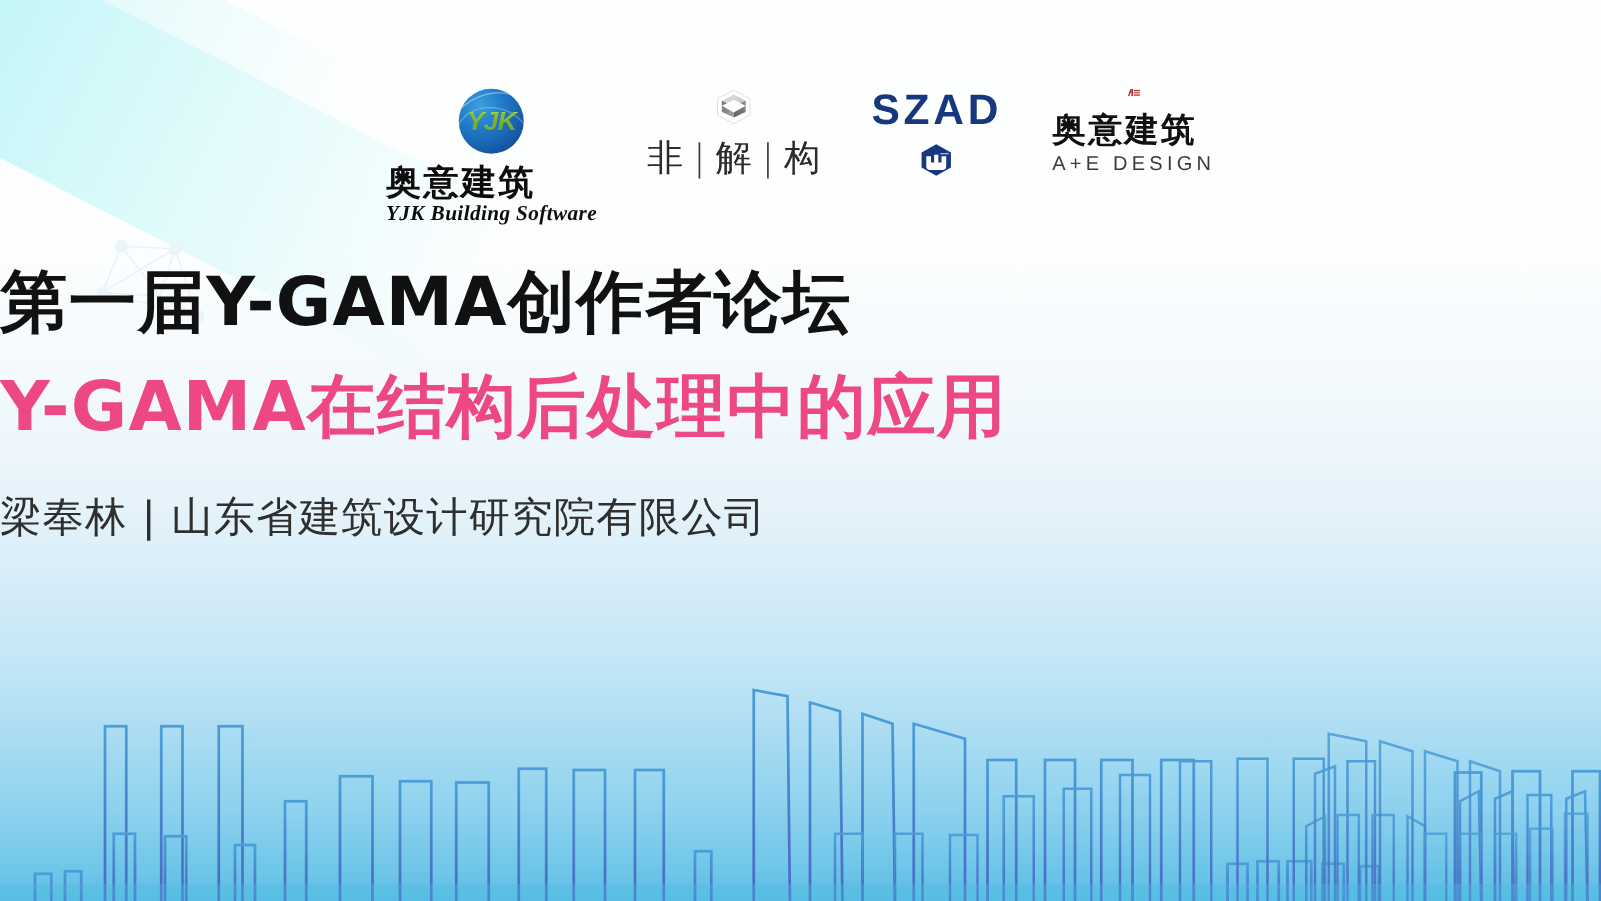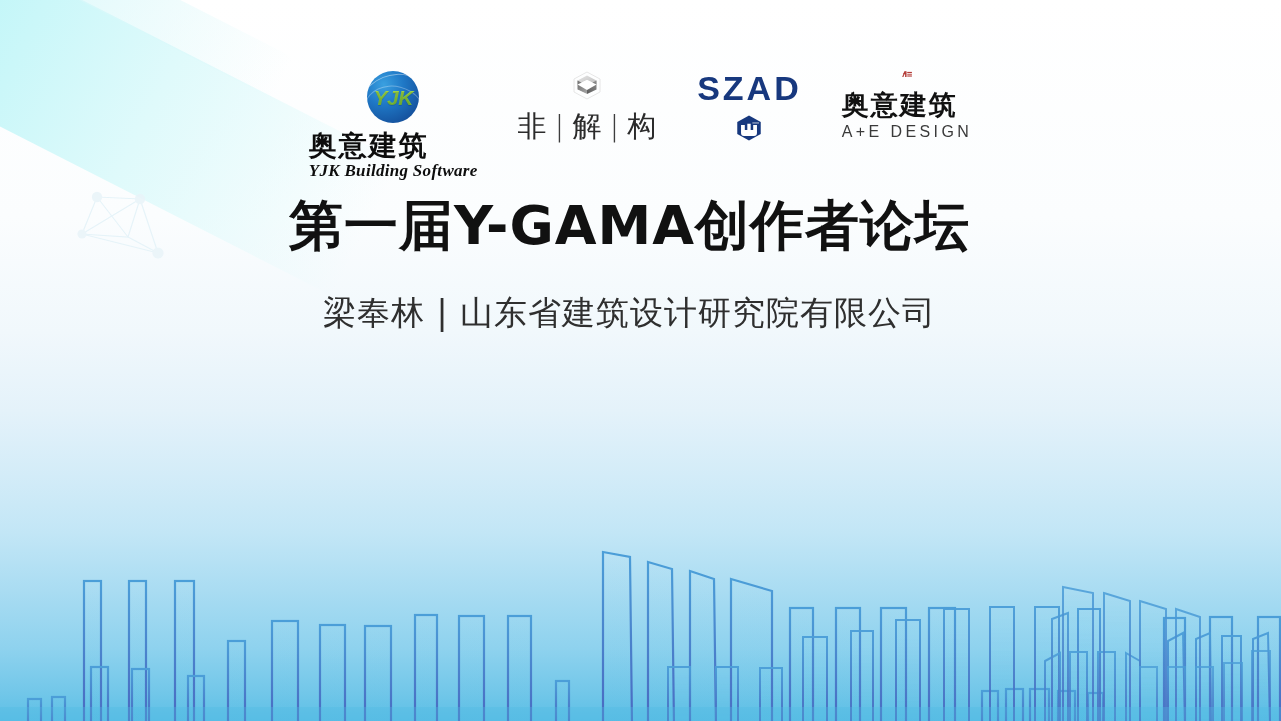--- a/index.html
+++ b/index.html
@@ -137,22 +137,22 @@
     font:bold 27px/1.05 "DejaVu Sans", sans-serif;
     color:#111; letter-spacing:2px;
   }
   .ae-en {
     font:400 16px/1.2 "Liberation Sans", sans-serif;
     color:#3a3a3a; letter-spacing:3.4px; margin-top:2px;
   }
 
   
   .title-block {
-    position:absolute; left:0; top:192px; width:1259px;
-    text-align:center;
+    position:absolute; left:0; top:208px; width:1259px;
+    text-align:left;
   }
   .title-main {
     font:bold 54px/1.25 "DejaVu Sans", sans-serif;
     color:#111111;
     letter-spacing:1px;
   }
   .title-sub {
     margin-top:14px;
     font:bold 55px/1.3 "DejaVu Sans", sans-serif;
     color:#ee4785;
@@ -265,20 +265,21 @@
       <div class="ae-txt">
         <span class="ae-cn">奥意建筑</span>
         <span class="ae-en">A+E DESIGN</span>
       </div>
     </div>
 
   </div>
 
   <div class="title-block">
     <div class="title-main">第一届Y-GAMA创作者论坛</div>
+    <div class="title-sub">Y-GAMA在结构后处理中的应用</div>
     <div class="presenter">梁奉林 | 山东省建筑设计研究院有限公司</div>
   </div>
 
   <svg class="skyline" viewBox="0 0 1281 200" preserveAspectRatio="none">
     <defs>
       <linearGradient id="bg1" x1="0" y1="0" x2="0" y2="1">
         <stop offset="0" stop-color="#59bde5" stop-opacity="0"></stop>
         <stop offset="55" stop-color="#4fb8e2" stop-opacity=".10"></stop>
         <stop offset="1" stop-color="#45b3df" stop-opacity=".30"></stop>
       </linearGradient>

